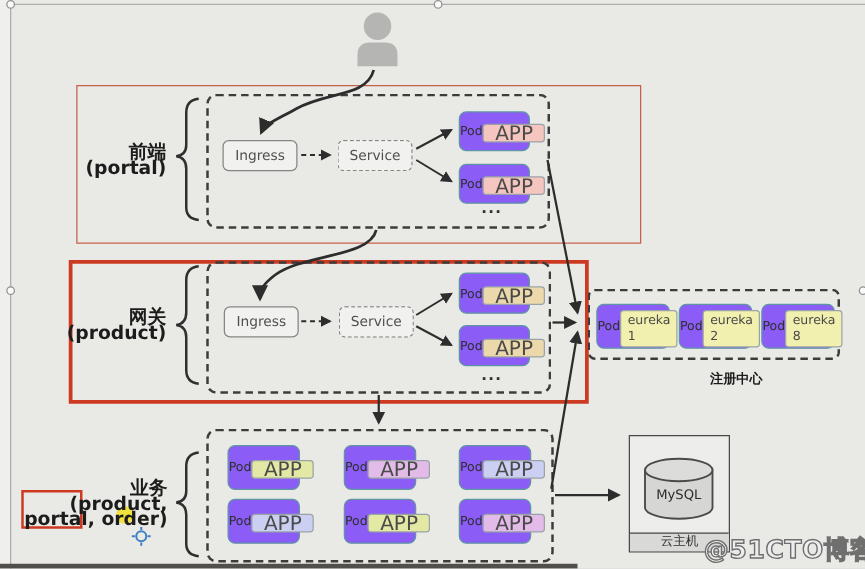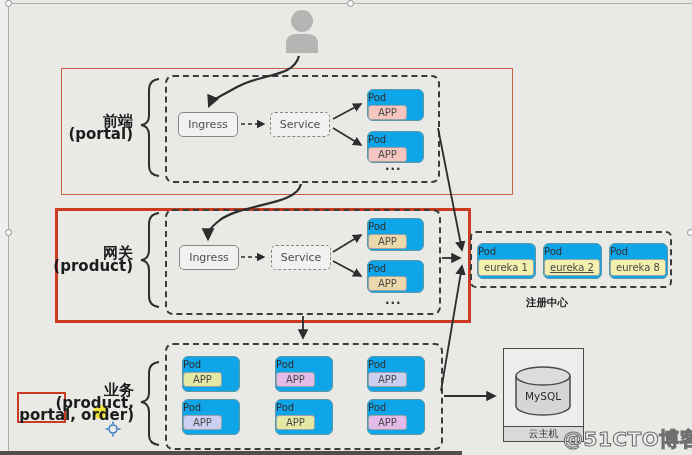--- a/index.html
+++ b/index.html
@@ -9,23 +9,23 @@
   .left-strip{position:absolute;left:0;top:0;width:8px;height:455px;background:#efefed}
   .frame-line{position:absolute;background:#adadab}
   .handle{position:absolute;width:7px;height:7px;background:#fbfbfb;border:1px solid #8f8f8f;border-radius:50%;z-index:30}
   .red-thin{position:absolute;border:1px solid #c7604a}
   .red-thick{position:absolute;border:3px solid #cd3a22}
   .red-small{position:absolute;border:2.5px solid #cd3a22;z-index:8}
   .dashed-box{position:absolute;border:2px dashed #3c3c3c;border-radius:8px}
   svg.overlay{position:absolute;left:0;top:0;pointer-events:none;z-index:5}
   .node{position:absolute;display:flex;align-items:center;justify-content:center;font-size:11px;color:#4f4f4f;background:rgba(248,248,246,.55);border:1.4px solid #858585;border-radius:5px;z-index:6}
   .node.dotted{border-style:dashed}
-  .pod{position:absolute;display:flex;flex-direction:column;align-items:flex-start;padding-top:2px;background:#0ea5e9;border:1.5px solid #5f96a3;border-radius:6px;z-index:6}
+  .pod{position:absolute;display:flex;flex-direction:row;align-items:center;padding-top:2px;background:#8b5cf6;border:1.5px solid #5f96a3;border-radius:6px;z-index:6}
   .pod-label{font-size:10px;color:#2f2f2f;line-height:12px}
-  .app{margin-top:1px;font-size:10px;line-height:13px;color:#4a4a4a;border:1px solid #9aa4a8;border-radius:3px;padding:0 9px;background:#eee}
+  .app{margin-top:1px;font-size:16px;line-height:13px;color:#4a4a4a;border:1px solid #9aa4a8;border-radius:3px;padding:0 9px;background:#eee}
   .app.sm{font-size:10px;padding:1px 5px}
   .tier-label{position:absolute;text-align:right;font-size:15px;font-weight:bold;color:#1c1c1c;line-height:12.5px;z-index:9}
   .ellipsis{position:absolute;font-size:12px;font-weight:bold;color:#2f2f2f;letter-spacing:1px;z-index:6}
   .registry-label{position:absolute;font-size:10.5px;font-weight:bold;color:#1c1c1c;text-align:center;z-index:6}
   .mysql-box{position:absolute;left:503px;top:348px;width:81px;height:94px;border:1.5px solid #4a4a4a;background:#ededeb;z-index:4}
   .mysql-host{position:absolute;left:0;bottom:0;width:100%;height:15px;background:#d9d9d7;border-top:1.5px solid #4a4a4a;font-size:10px;color:#2f2f2f;text-align:center;line-height:13px}
   .mysql-label{position:absolute;left:513px;top:390px;width:60px;text-align:center;font-size:10.5px;color:#2b2b2b;z-index:7}
   .watermark{position:absolute;left:563px;top:426px;font-size:20px;font-weight:bold;color:#eeeeee;-webkit-text-stroke:1.1px #6f6f6f;white-space:nowrap;letter-spacing:.5px;z-index:20}
   .bottom-bar{position:absolute;left:0;top:451px;width:462px;height:4px;background:#514f4b;z-index:10}
 </style>
@@ -146,27 +146,27 @@
     <span class="app" style="background-color: rgb(236, 217, 171);">APP</span>
   </div>
   <div class="ellipsis" style="left:385px;top:293px">...</div>
 
   <div class="pod" style="left:477px;top:243px;width:59px;height:36px">
     <span class="pod-label">Pod</span>
     <span class="app sm" style="background-color: rgb(242, 240, 174);">eureka 1</span>
   </div>
   <div class="pod" style="left:543px;top:243px;width:59px;height:36px">
     <span class="pod-label">Pod</span>
-    <span class="app sm" style="background-color: rgb(242, 240, 174); text-decoration: underline;">eureka 2</span>
+    <span class="app sm" style="background-color: rgb(242, 240, 174);">eureka 2</span>
   </div>
   <div class="pod" style="left:609px;top:243px;width:59px;height:36px">
     <span class="pod-label">Pod</span>
     <span class="app sm" style="background-color: rgb(242, 240, 174);">eureka 8</span>
   </div>
-  <div class="registry-label" style="left:492px;top:296px;width:110px">注册中心</div>
+  <div class="registry-label" style="left:534px;top:296px;width:110px">注册中心</div>
 
   <div class="pod" style="left:182px;top:356px;width:58px;height:36px">
     <span class="pod-label">Pod</span>
     <span class="app" style="background-color: rgb(227, 233, 164);">APP</span>
   </div>
   <div class="pod" style="left:275px;top:356px;width:58px;height:36px">
     <span class="pod-label">Pod</span>
     <span class="app" style="background-color: rgb(226, 187, 232);">APP</span>
   </div>
   <div class="pod" style="left:367px;top:356px;width:58px;height:36px">

